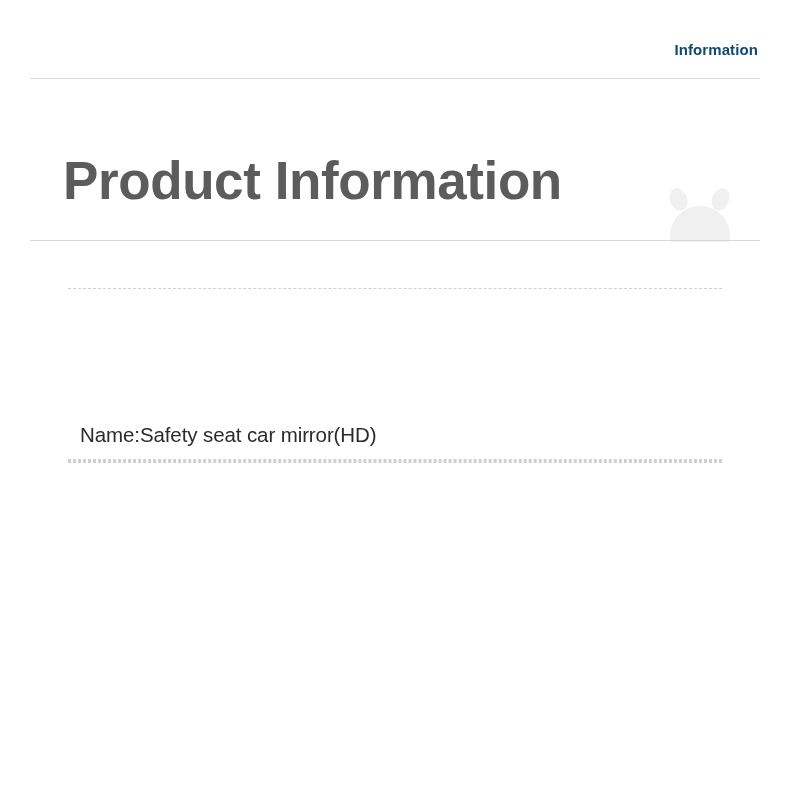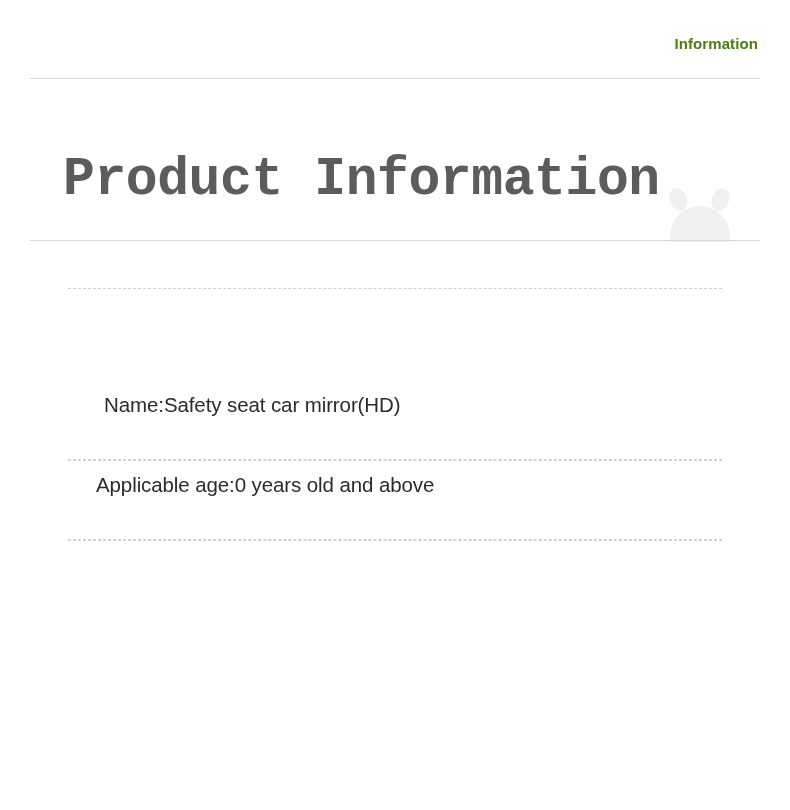--- a/index.html
+++ b/index.html
@@ -19,26 +19,26 @@
 
   .page {
     position: absolute;
     inset: 0;
     background: #ffffff;
   }
 
   
   .eyebrow {
     position: absolute;
-    top: 36px;
+    top: 42px;
     right: 32px;
     font-size: 15px;
     font-weight: 700;
     letter-spacing: 0.1px;
-    color: #4d7c0f;
+    color: #0c4a6e;
     line-height: 1;
     white-space: nowrap;
   }
 
   .rule-solid {
     position: absolute;
     left: 30px;
     width: 730px;
     height: 1px;
     background: #d8d8d8;
@@ -49,21 +49,20 @@
   .page-title {
     position: absolute;
     left: 63px;
     top: 115px;
     font-size: 53px;
     font-weight: 700;
     color: #5c5c5c;
     line-height: 1.12;
     letter-spacing: -0.4px;
     white-space: nowrap;
-    font-family: Liberation Mono, monospace;
   }
 
   
   .mascot {
     position: absolute;
     left: 660px;
     top: 188px;
     width: 80px;
     height: 54px;
     overflow: hidden;
@@ -111,25 +110,24 @@
     left: 4px;
     top: 14px;
     font-size: 19px;
     color: #fdfdfd;
     line-height: 1.35;
     white-space: nowrap;
   }
 
   .spec-row {
     display: flex;
-    align-items: flex-start;
+    align-items: flex-end;
     min-height: 78px;
     box-sizing: border-box;
     padding: 10px 0 10px 4px;
-    margin-left: 24px;
   }
   .spec-row .spec-text {
     font-size: 20.5px;
     color: #2b2b2b;
     line-height: 1.38;
     letter-spacing: -0.1px;
     white-space: pre-line;
   }
   .spec-row.indent .spec-text { padding-left: 8px; }
   .spec-row.two-line { min-height: 104px; }
@@ -163,23 +161,20 @@
 
     <div class="spec-row indent">
       <span class="spec-text">Name:Safety seat car mirror(HD)</span>
     </div>
 
     <div class="rule-dashed"></div>
 
 
     <div class="rule-dashed"></div>
 
-    <div class="spec-row">
-      <span class="spec-text">Applicable age:0 years old and above</span>
-    </div>
 
     <div class="rule-dashed"></div>
 
 
     <div class="rule-dashed"></div>
 
 
   </div>
 </div>
 

